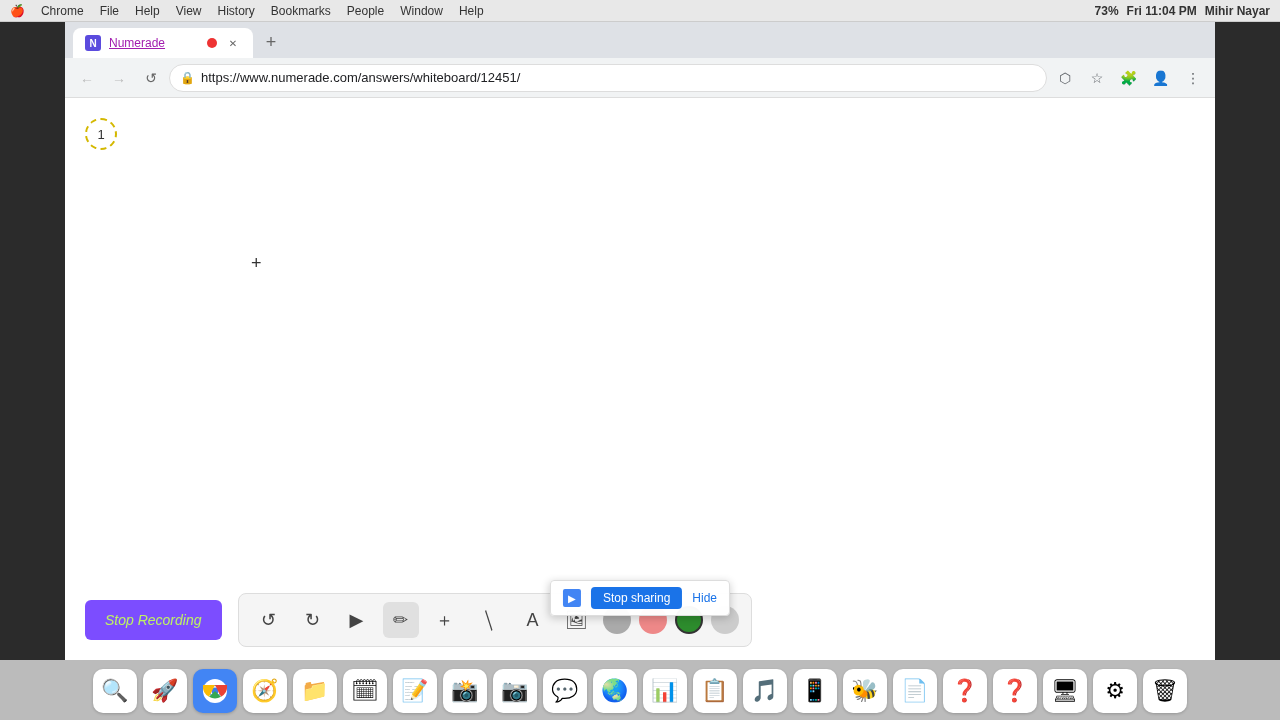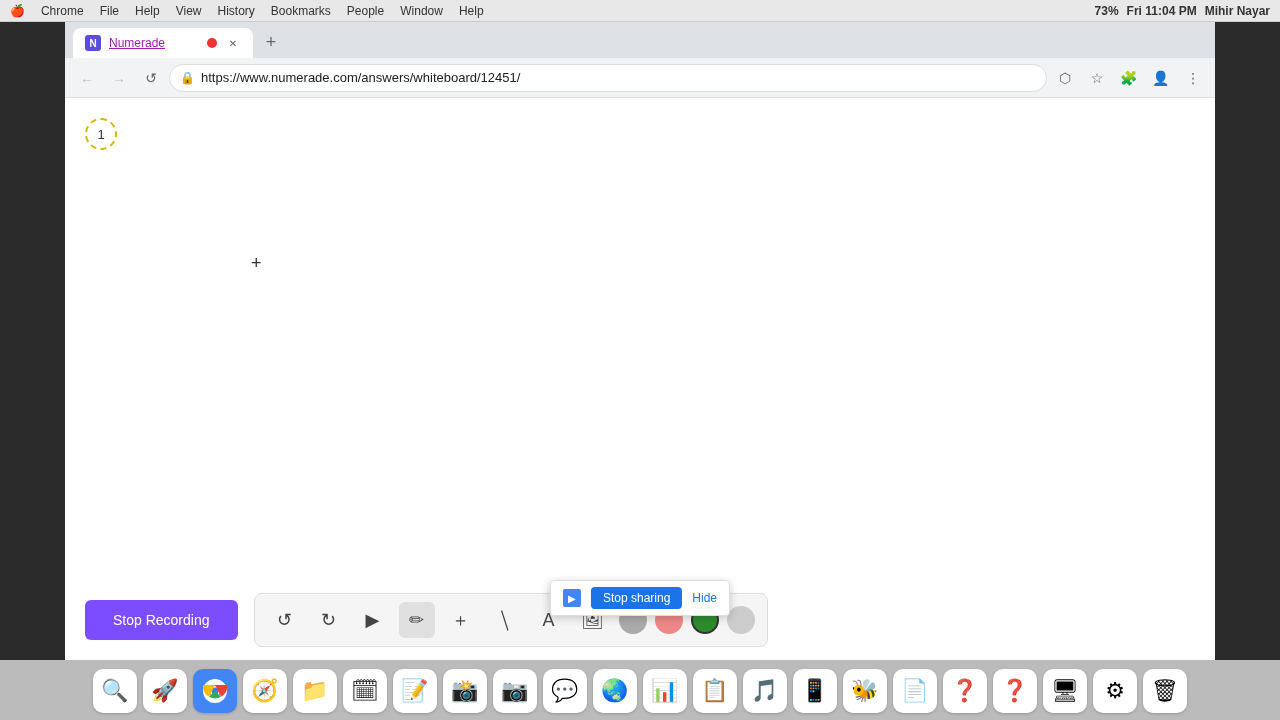--- a/index.html
+++ b/index.html
@@ -184,28 +184,29 @@
       height: 80px;
       display: flex;
       align-items: center;
       padding: 0 20px;
       gap: 16px;
     }
 
     
     .stop-recording-btn {
       background: #7c4dff;
-      color: #ffffff;
+      color: #bef264;
       border: none;
       border-radius: 6px;
-      padding: 12px 28px;
+      padding: 12px 20px;
       font-size: 14px;
       font-weight: 500;
       cursor: pointer;
       white-space: nowrap;
+      font-style: italic;
     }
 
     
     .wb-toolbar {
       background: #f5f5f5;
       border: 1px solid #ddd;
       border-radius: 8px;
       display: flex;
       align-items: center;
       padding: 8px 12px;

